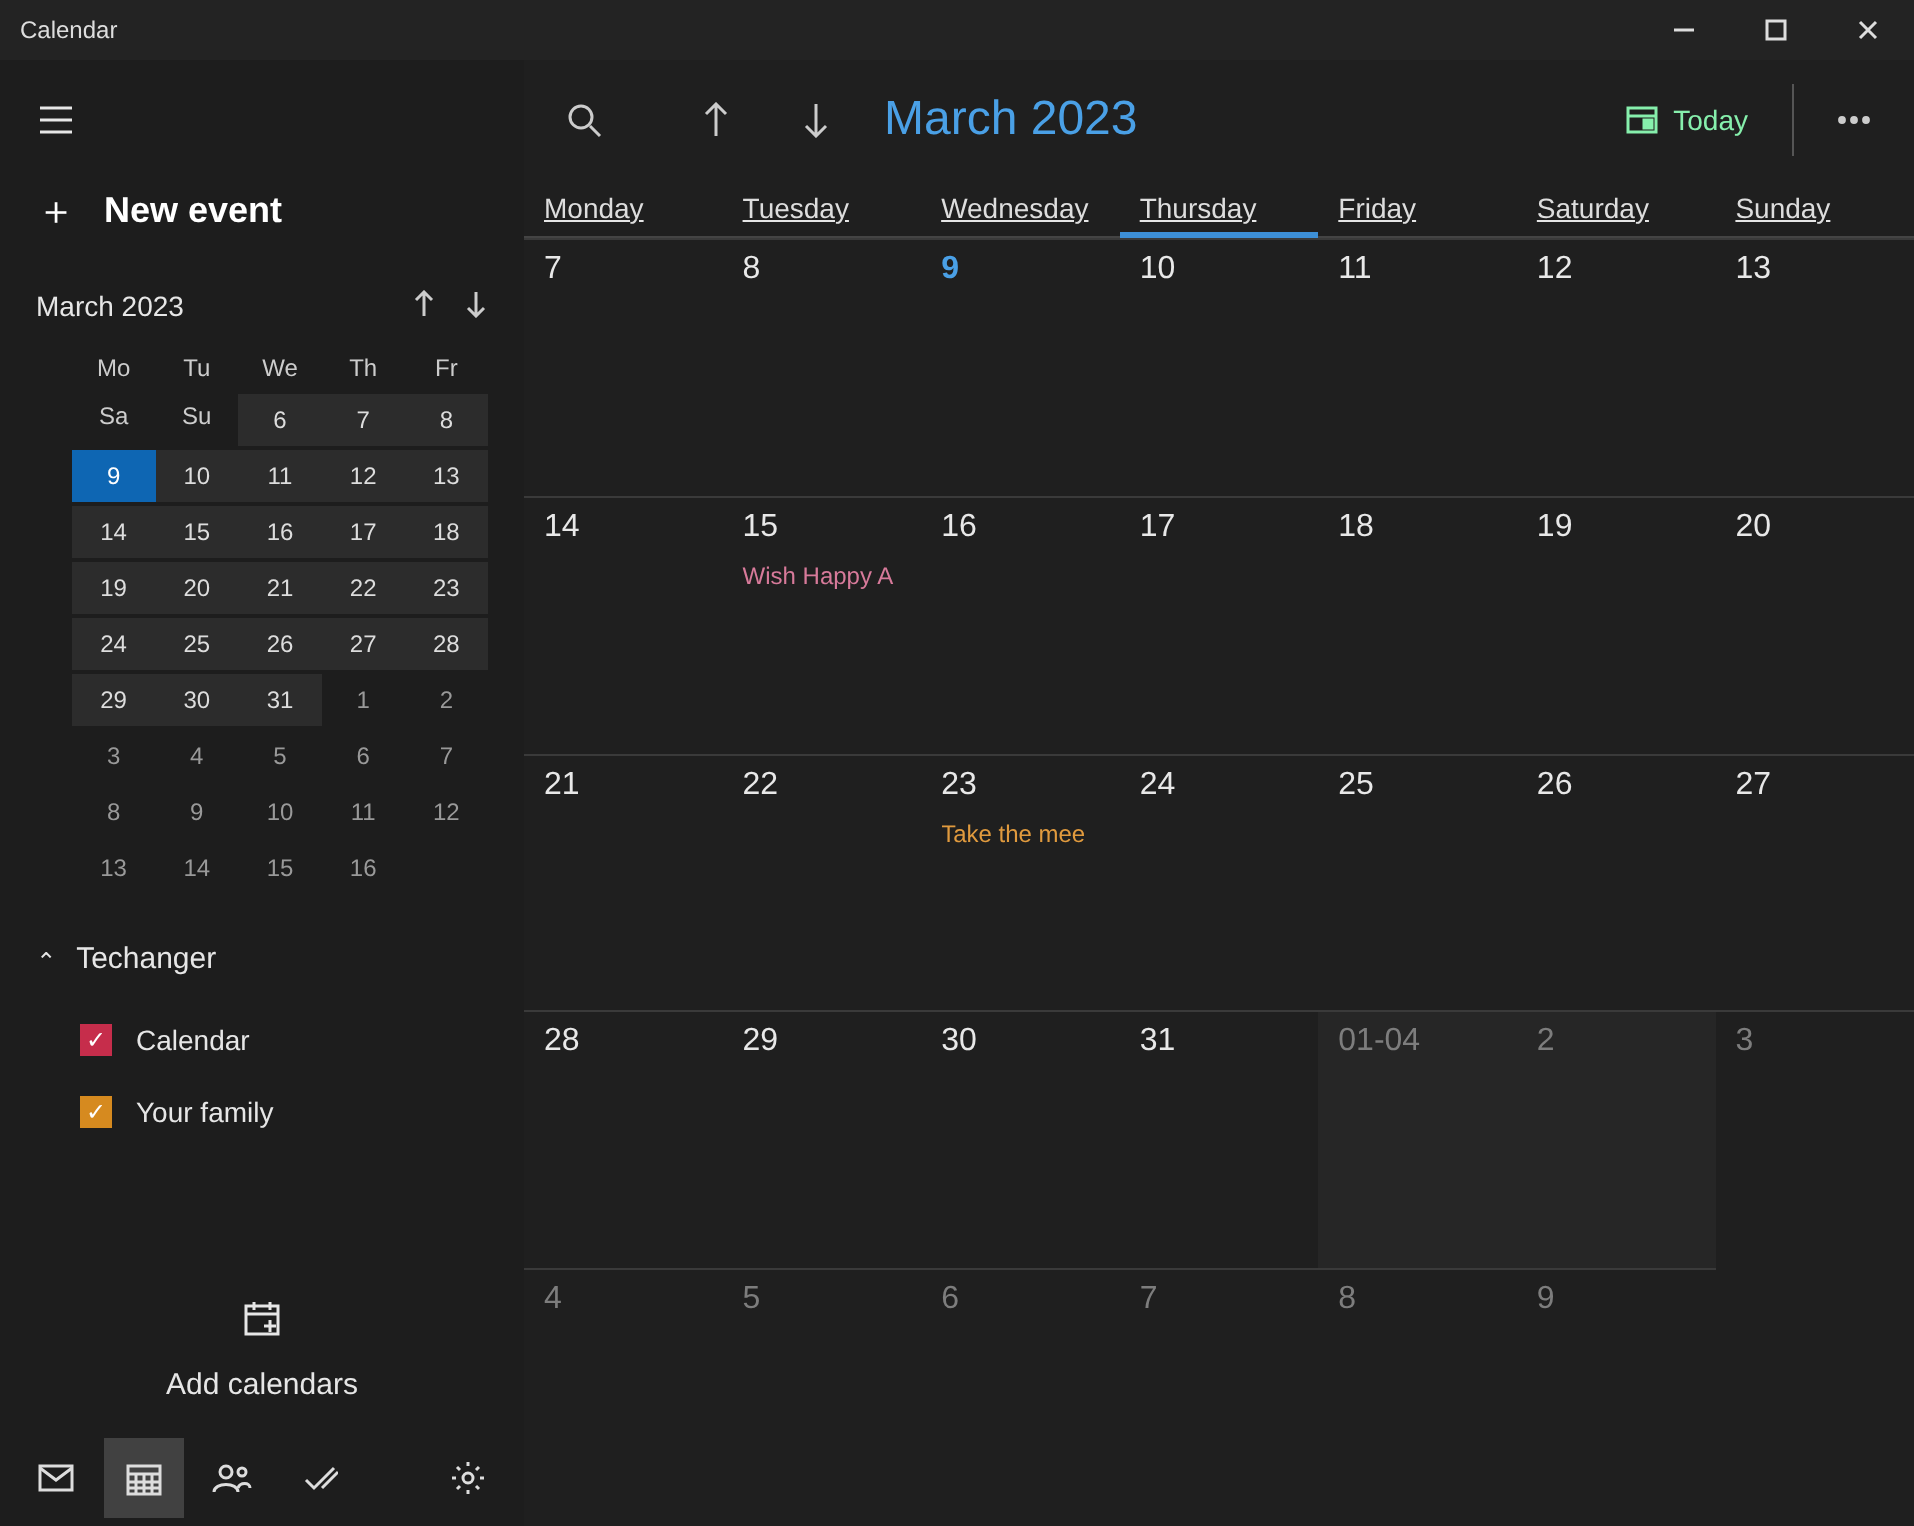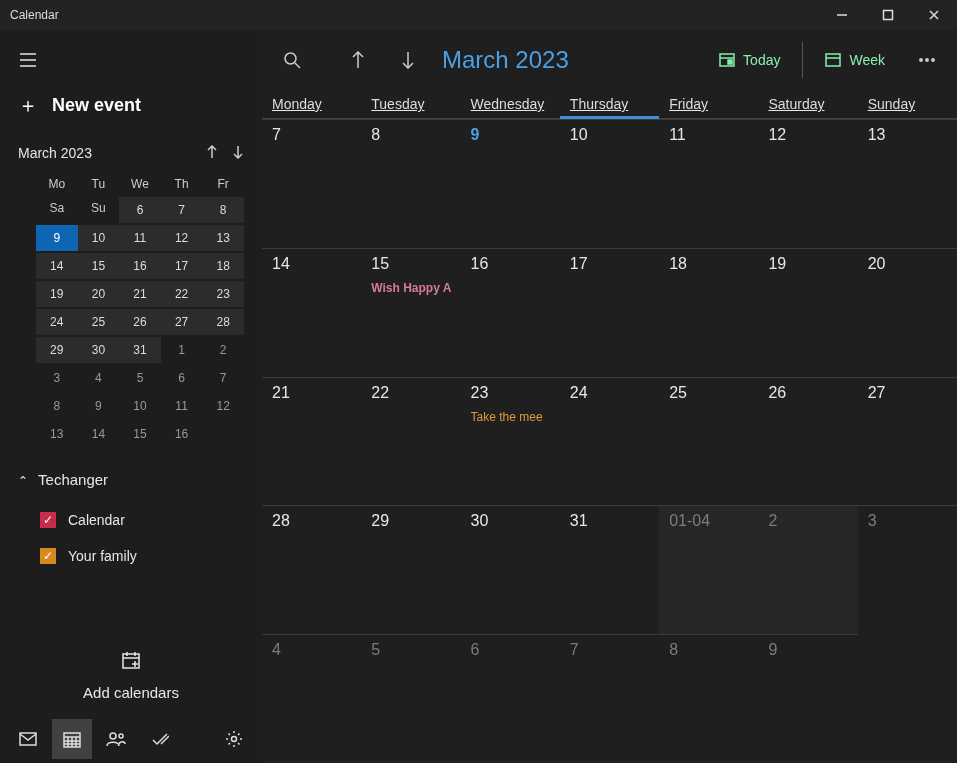--- a/index.html
+++ b/index.html
@@ -71,21 +71,21 @@
 .dow-row { display:grid; grid-template-columns: repeat(7, 1fr); padding:0; border-bottom:1px solid #444;text-decoration:underline;}
 .dow { padding: 6px 0 6px 10px; font-size:14px; color:#ddd; position:relative;}
 .dow.today::after { content:""; position:absolute; left:0; right:0; bottom:-1px; height:3px; background:#3d8fd6;}
 .grid { flex:1; display:grid; grid-template-rows: repeat(5, 1fr); grid-template-columns: repeat(7, 1fr); }
 .cell { border-top:1px solid #3a3a3a; border-right:0; padding:6px 0 0 10px; position:relative; overflow:hidden;}
 .cell .num { font-size:16px; color:#e8e8e8; }
 .cell.dim .num { color:#7d7d7d; }
 .cell.today .num { color:#4aa0e6; font-weight:600;}
 .cell.next-month { background:#262626; }
 .evt { font-size:12px; margin-top:8px; white-space:nowrap; overflow:hidden; }
-.evt.pink { color:#d77a9a;font-weight:bold; }
+.evt.pink { color:#d77a9a; }
 .evt.orange { color:#e09a3e; }
 svg { stroke: currentColor; fill:none; stroke-width:1.5; }
 </style>
 </head>
 <body>
 
 <div class="titlebar">
   <span>Calendar</span>
   <div class="controls">
     <div class="ctrl">
@@ -267,28 +267,20 @@
       <div style="flex:1"></div>
       <div class="tool-btn">
         <span><svg width="16" height="16" viewBox="0 0 16 16">
               <rect x="1" y="3" width="14" height="12"></rect>
               <path d="M1 7 H15"></path>
               <rect x="9" y="9" width="4" height="4" fill="currentColor"></rect>
             </svg></span>
         <span>Today</span>
       </div>
       <div class="tool-sep"></div>
-      <div class="tool-btn">
-        <span><svg width="16" height="16" viewBox="0 0 16 16">
-              <rect x="1" y="3" width="14" height="12"></rect>
-              <path d="M1 7 H15"></path>
-              <path d="M4 10 H4.01 M8 10 H8.01 M12 10 H12.01 M4 13 H4.01 M8 13 H8.01 M12 13 H12.01" stroke-width="2"></path>
-            </svg></span>
-        <span>Week</span>
-      </div>
       <div class="ticon2">
           <svg width="18" height="6" viewBox="0 0 18 6">
             <circle cx="3" cy="3" r="1.2" fill="currentColor"></circle>
             <circle cx="9" cy="3" r="1.2" fill="currentColor"></circle>
             <circle cx="15" cy="3" r="1.2" fill="currentColor"></circle>
           </svg>
         </div>
     </div>
 
     <div class="dow-row" id="dow-row">

